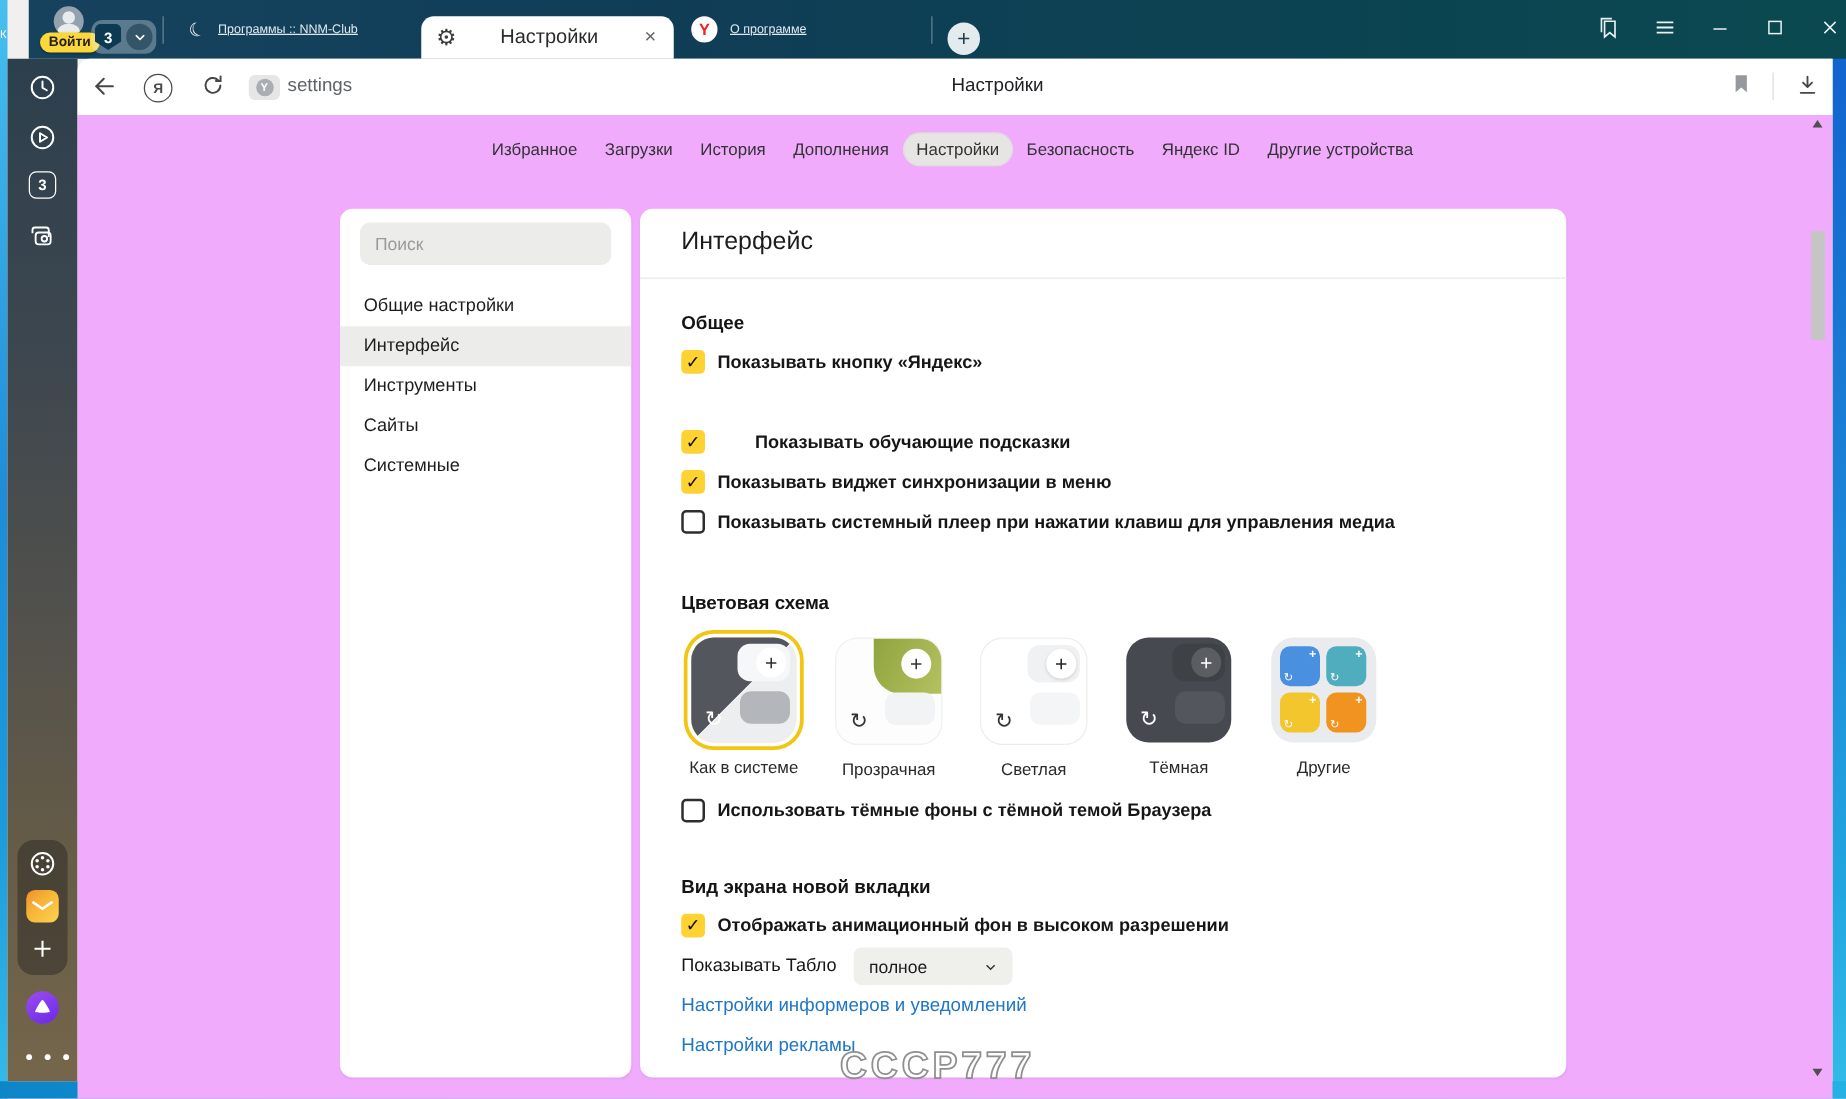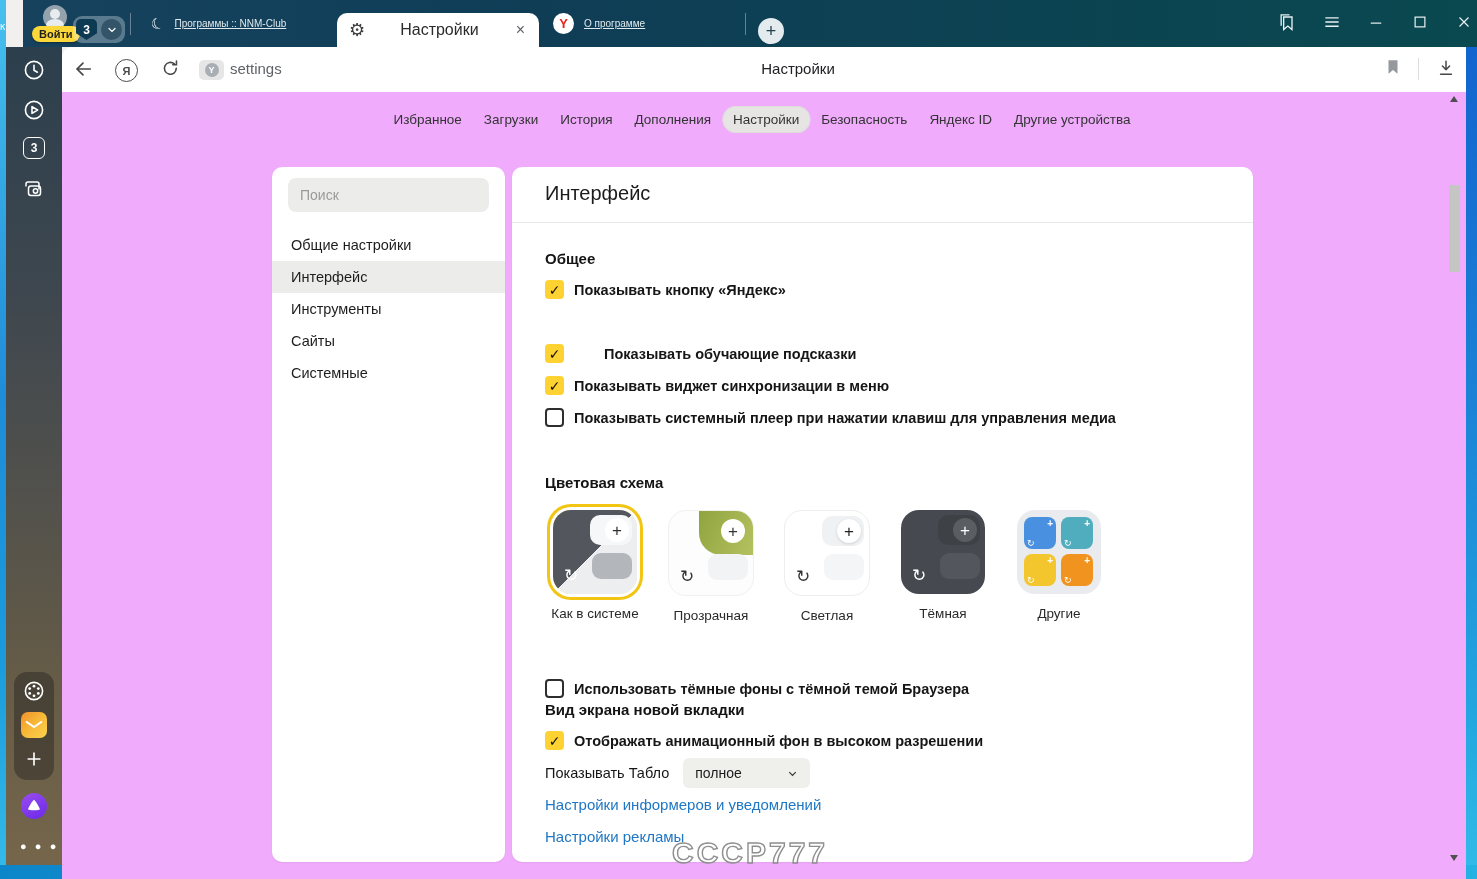--- a/index.html
+++ b/index.html
@@ -374,21 +374,21 @@
         <div class="card" id="card-colorful">
           <div class="mini" style="background:#4a90e0;"></div>
           <div class="mini" style="background:#4fadbd;"></div>
           <div class="mini" style="background:#f3c62e;"></div>
           <div class="mini" style="background:#f0941f;"></div>
         </div>
         <div class="theme-label">Другие</div>
       </div>
     </div>
 
-    <div class="abs opt-row" style="top:470px;margin-top:40px;">
+    <div class="abs opt-row" style="top:470px;">
       <span class="cb unchecked"></span>
       <span class="opt-label">Использовать тёмные фоны с тёмной темой Браузера</span>
     </div>
 
     <div class="abs sec-title" style="top:534px;">Вид экрана новой вкладки</div>
 
     <div class="abs opt-row" style="top:562px;">
       <span class="cb checked"></span>
       <span class="opt-label">Отображать анимационный фон в высоком разрешении</span>
     </div>

